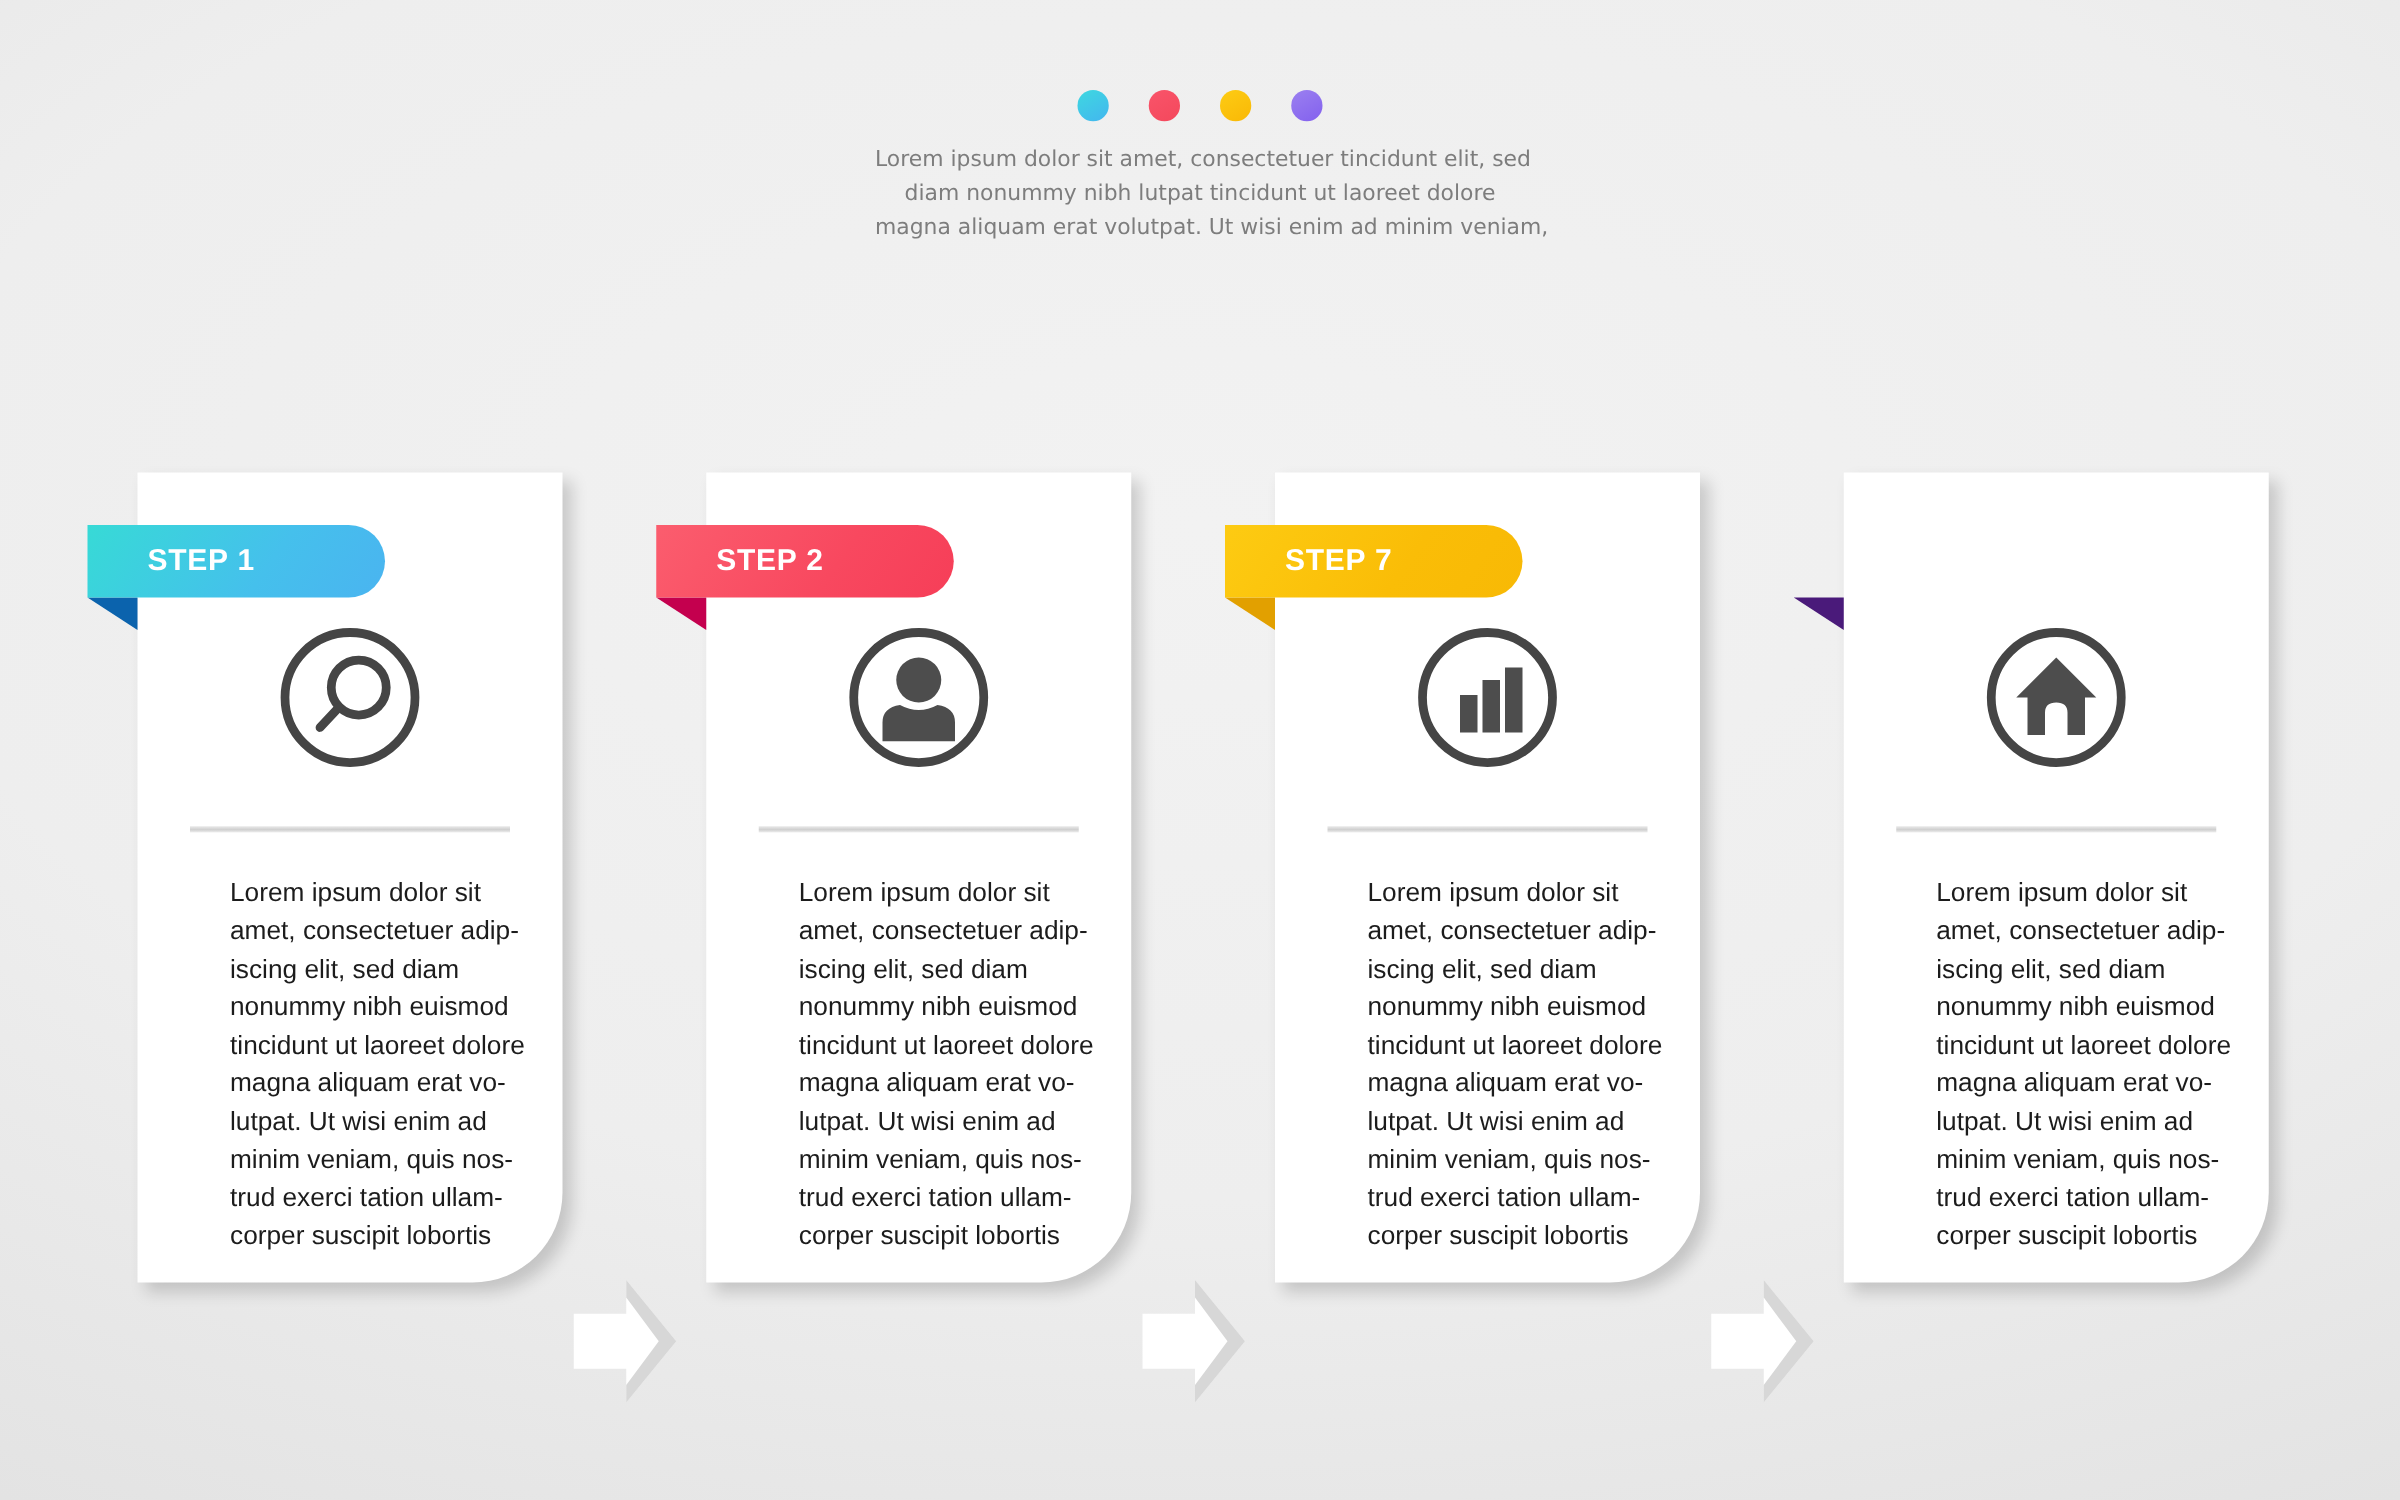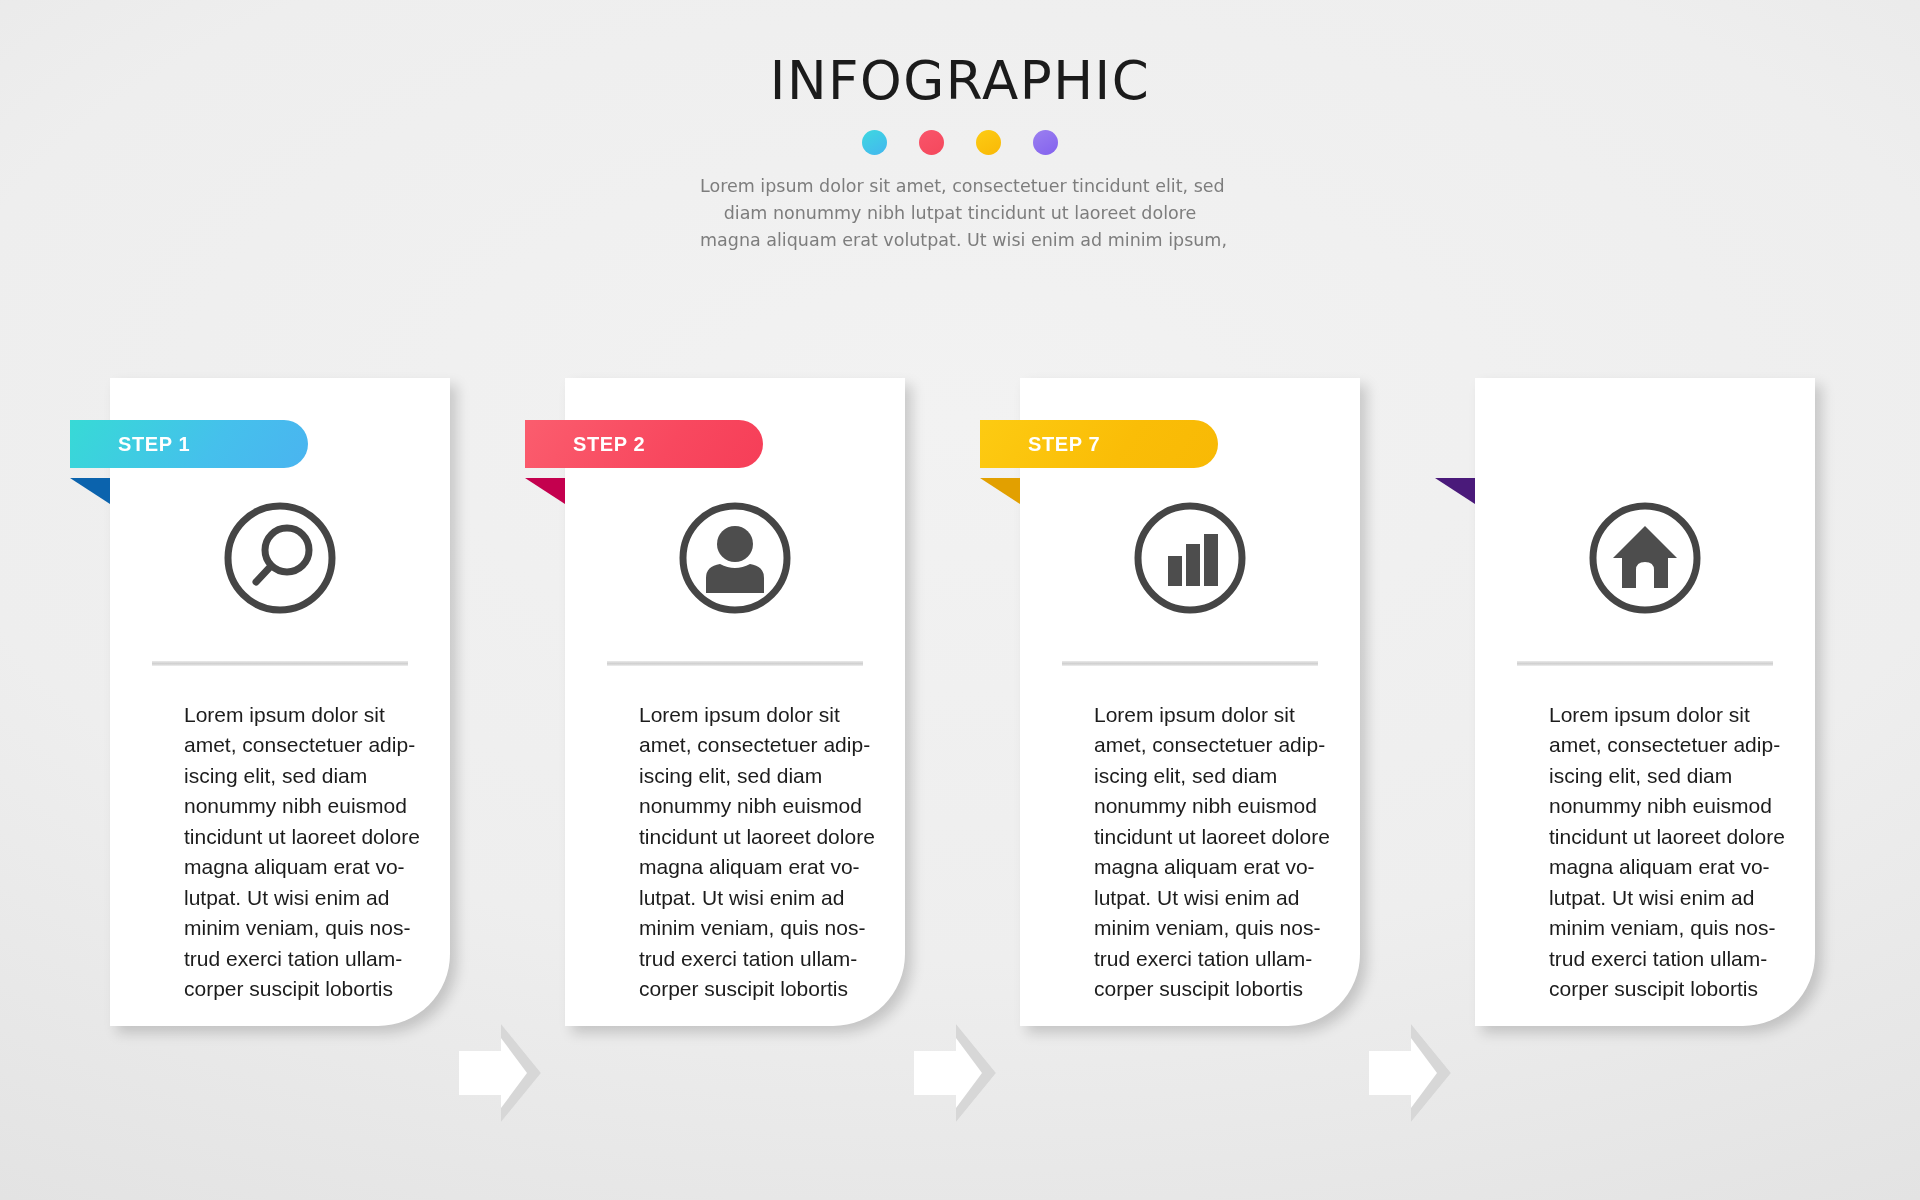--- a/index.html
+++ b/index.html
@@ -42,24 +42,24 @@
 
   .card {
     position:absolute; top:0; left:0; width:340px; height:648px;
     background:#ffffff;
     border-radius:0 0 72px 0;
     box-shadow: 7px 7px 13px rgba(0,0,0,0.17);
   }
 
   
   .badge {
-    position:absolute; top:42px; left:-40px; width:238px; height:48px;
+    position:absolute; top:42px; left:-40px; width:238px; height:58px;
     border-radius:0 29px 29px 0;
     display:flex; align-items:center;
-    color:#fff; font-size:20px; font-weight:bold; letter-spacing:0.6px;
+    color:#fff; font-size:24px; font-weight:bold; letter-spacing:0.6px;
     padding-left:48px;
     font-family:"Liberation Sans", sans-serif;
     z-index:3;
   }
   .badge.b1 { background:linear-gradient(125deg,#37dad6 0%,#45c0ec 60%,#4ab4f0 100%); }
   .badge.b2 { background:linear-gradient(125deg,#fb5d6e 0%,#f8485f 60%,#f63e58 100%); }
   .badge.b3 { background:linear-gradient(125deg,#fdcb12 0%,#fabd07 60%,#f8b905 100%); }
   .badge.b4 { background:linear-gradient(125deg,#a489f2 0%,#8d63ef 60%,#8457ee 100%); }
 
   .fold {
@@ -99,33 +99,32 @@
   
   .arrow { position:absolute; top:640px; width:90px; height:110px; }
   .arrow.a1 { left:455px; }
   .arrow.a2 { left:910px; }
   .arrow.a3 { left:1365px; }
 </style>
 </head>
 <body>
 
 <div class="header">
-  <div class="title">INFOGRAPHIC</div>
 
   <div class="dots">
     <span class="dot c1"></span>
     <span class="dot c2"></span>
     <span class="dot c3"></span>
     <span class="dot c4"></span>
   </div>
 
   <div class="subtitle">
     <div>Lorem ipsum dolor sit amet, consectetuer tincidunt elit, sed</div>
     <div>diam nonummy nibh lutpat tincidunt ut laoreet dolore</div>
-    <div>magna aliquam erat volutpat. Ut wisi enim ad minim ipsum,</div>
+    <div>magna aliquam erat volutpat. Ut wisi enim ad minim veniam,</div>
   </div>
 </div>
 
 <div class="cards">
 
   <div class="card-wrap p1">
     <div class="card"></div>
     <div class="fold f1"></div>
     <div class="badge b1">STEP 1</div>
     <div class="icon-wrap">

